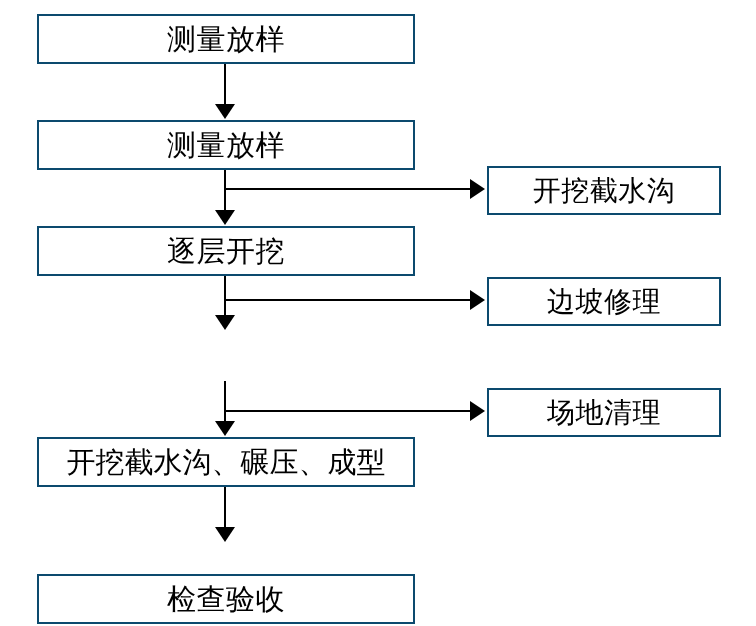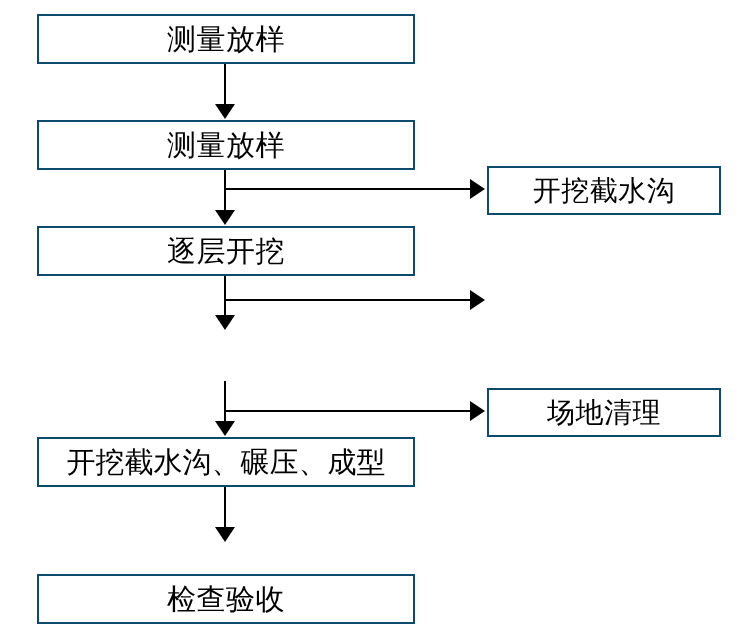--- a/index.html
+++ b/index.html
@@ -134,20 +134,23 @@
   </div>
 
   <div class="node main" id="node-inspection">
     <span class="node-label">检查验收</span>
   </div>
 
   <div class="node branch" id="node-intercept-ditch">
     <span class="node-label">开挖截水沟</span>
   </div>
 
+  <div class="node branch" id="node-slope-repair">
+    <span class="node-label">边坡修理</span>
+  </div>
 
   <div class="node branch" id="node-side-ditch">
     <span class="node-label">场地清理</span>
   </div>
 
   <div class="vline" id="conn-v1"></div>
   <div class="arrowhead-down" id="conn-a1"></div>
 
   <div class="vline" id="conn-v2"></div>
   <div class="arrowhead-down" id="conn-a2"></div>

